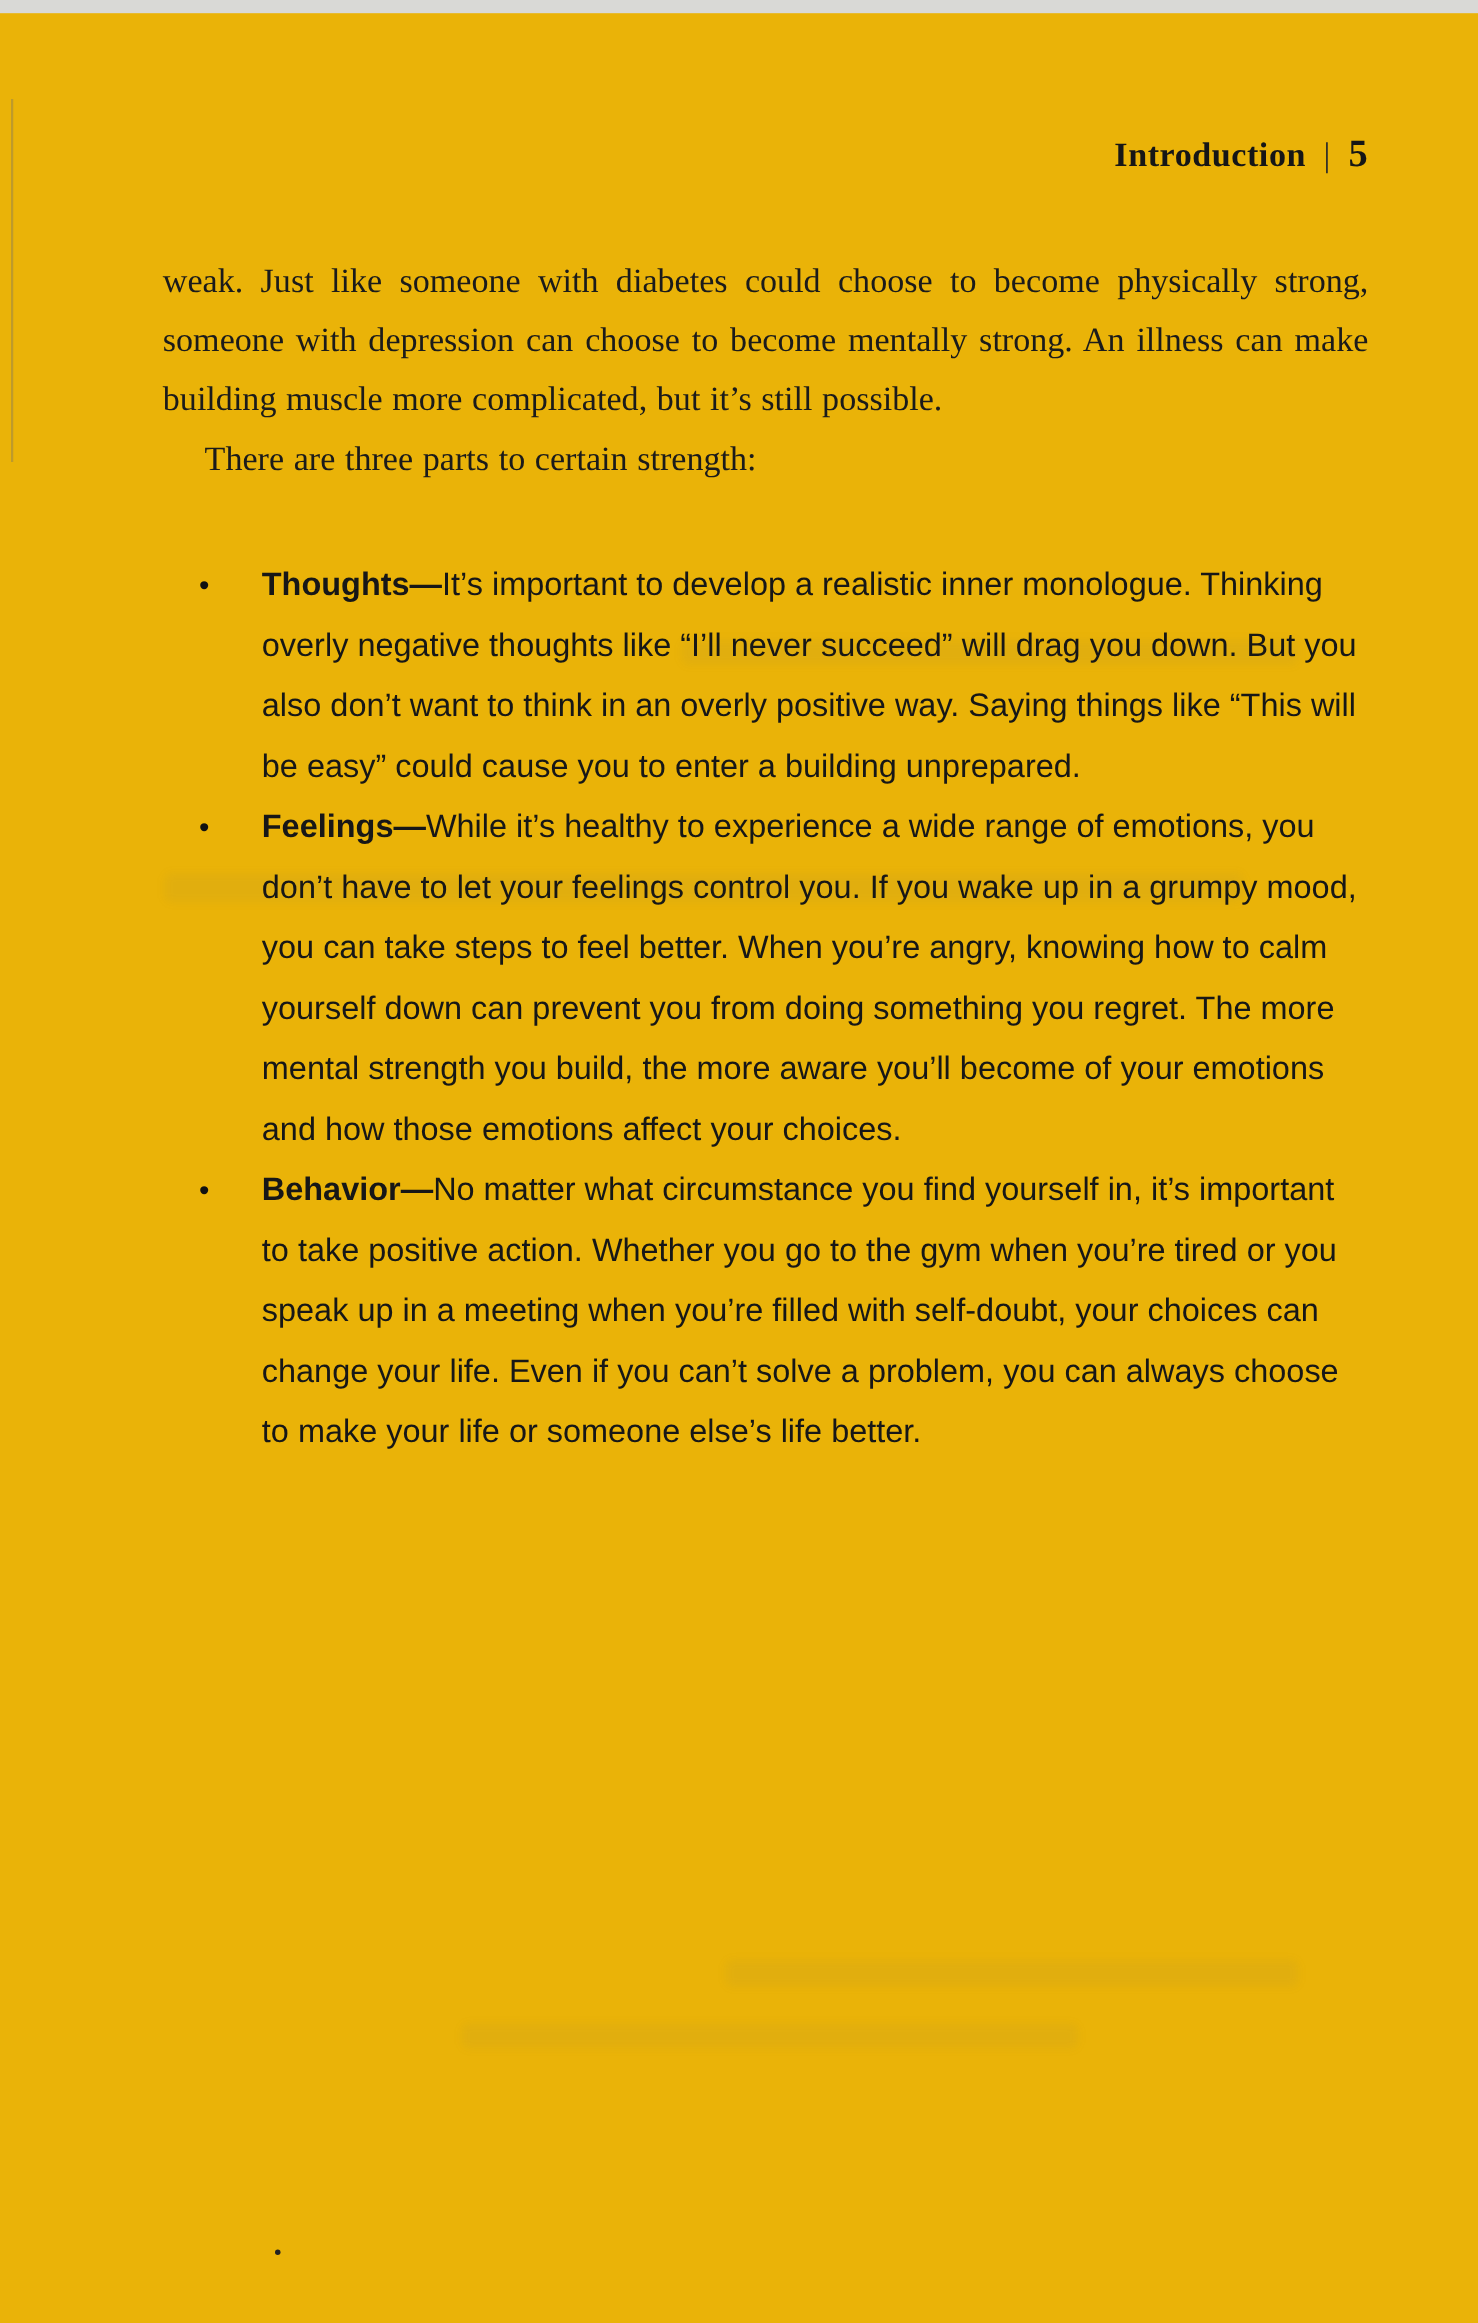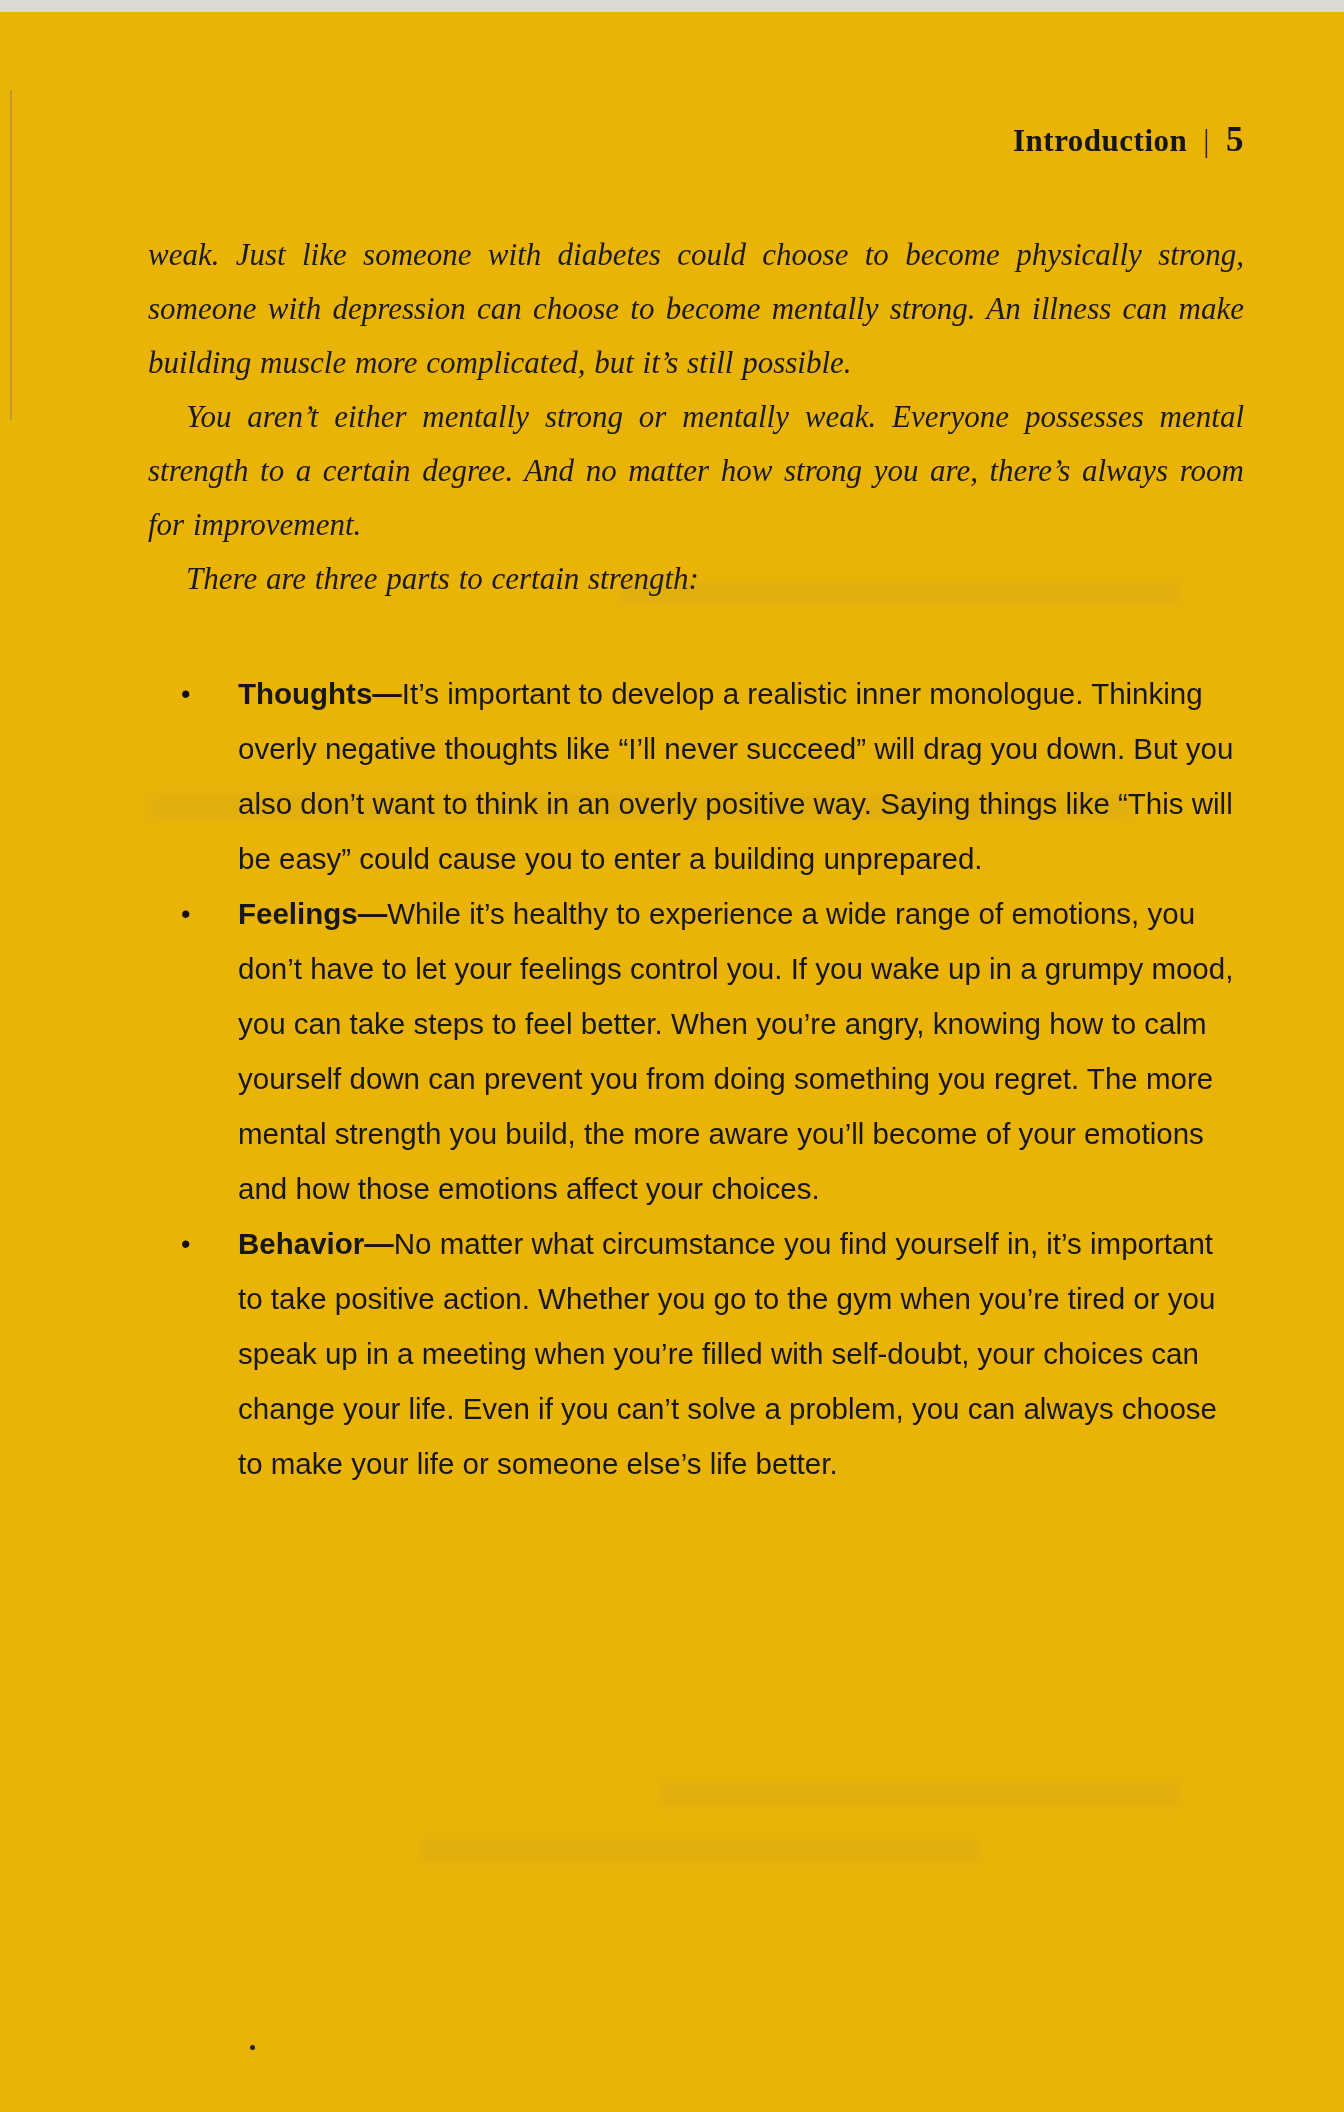--- a/index.html
+++ b/index.html
@@ -36,21 +36,20 @@
 
   
   p.serif {
     margin: 0;
     font-size: 31px;
     line-height: 54px;
     text-align: justify;
     hyphens: auto;
     -webkit-hyphens: auto;
     word-spacing: 1px;
-    font-style: italic;
   }
   p.indent { text-indent: 38px; }
 
   
   ul.bullets {
     list-style: none;
     margin: 60px 0 50px 0;
     padding: 0 6px 0 90px;
     font-family: "Liberation Sans", sans-serif;
     font-size: 29.5px;
@@ -104,21 +103,20 @@
   <div class="ghost g3"></div>
   <div class="ghost g4"></div>
 
   <header class="running-head">
     <span>Introduction</span><span class="sep">|</span><span class="pagenum">5</span>
   </header>
 
   <main>
 
     <p class="serif">weak. Just like someone with diabetes could choose to become physically strong, someone with depression can choose to become mentally strong. An illness can make building muscle more complicated, but it’s still possible.</p>
-    <p class="serif indent">You aren’t either mentally strong or mentally weak. Everyone possesses mental strength to a certain degree. And no matter how strong you are, there’s always room for improvement.</p>
     <p class="serif indent">There are three parts to certain strength:</p>
 
     <ul class="bullets">
       <li>
         <span class="bullet">•</span><span class="lead">Thoughts—</span><span>It’s important to develop a realistic inner monologue. Thinking overly negative thoughts like “I’ll never succeed” will drag you down. But you also don’t want to think in an overly positive way. Saying things like “This will be easy” could cause you to enter a building unprepared.</span>
       </li>
       <li>
         <span class="bullet">•</span><span class="lead">Feelings—</span><span>While it’s healthy to experience a wide range of emotions, you don’t have to let your feelings control you. If you wake up in a grumpy mood, you can take steps to feel better. When you’re angry, knowing how to calm yourself down can prevent you from doing something you regret. The more mental strength you build, the more aware you’ll become of your emotions and how those emotions affect your choices.</span>
       </li>
       <li>

